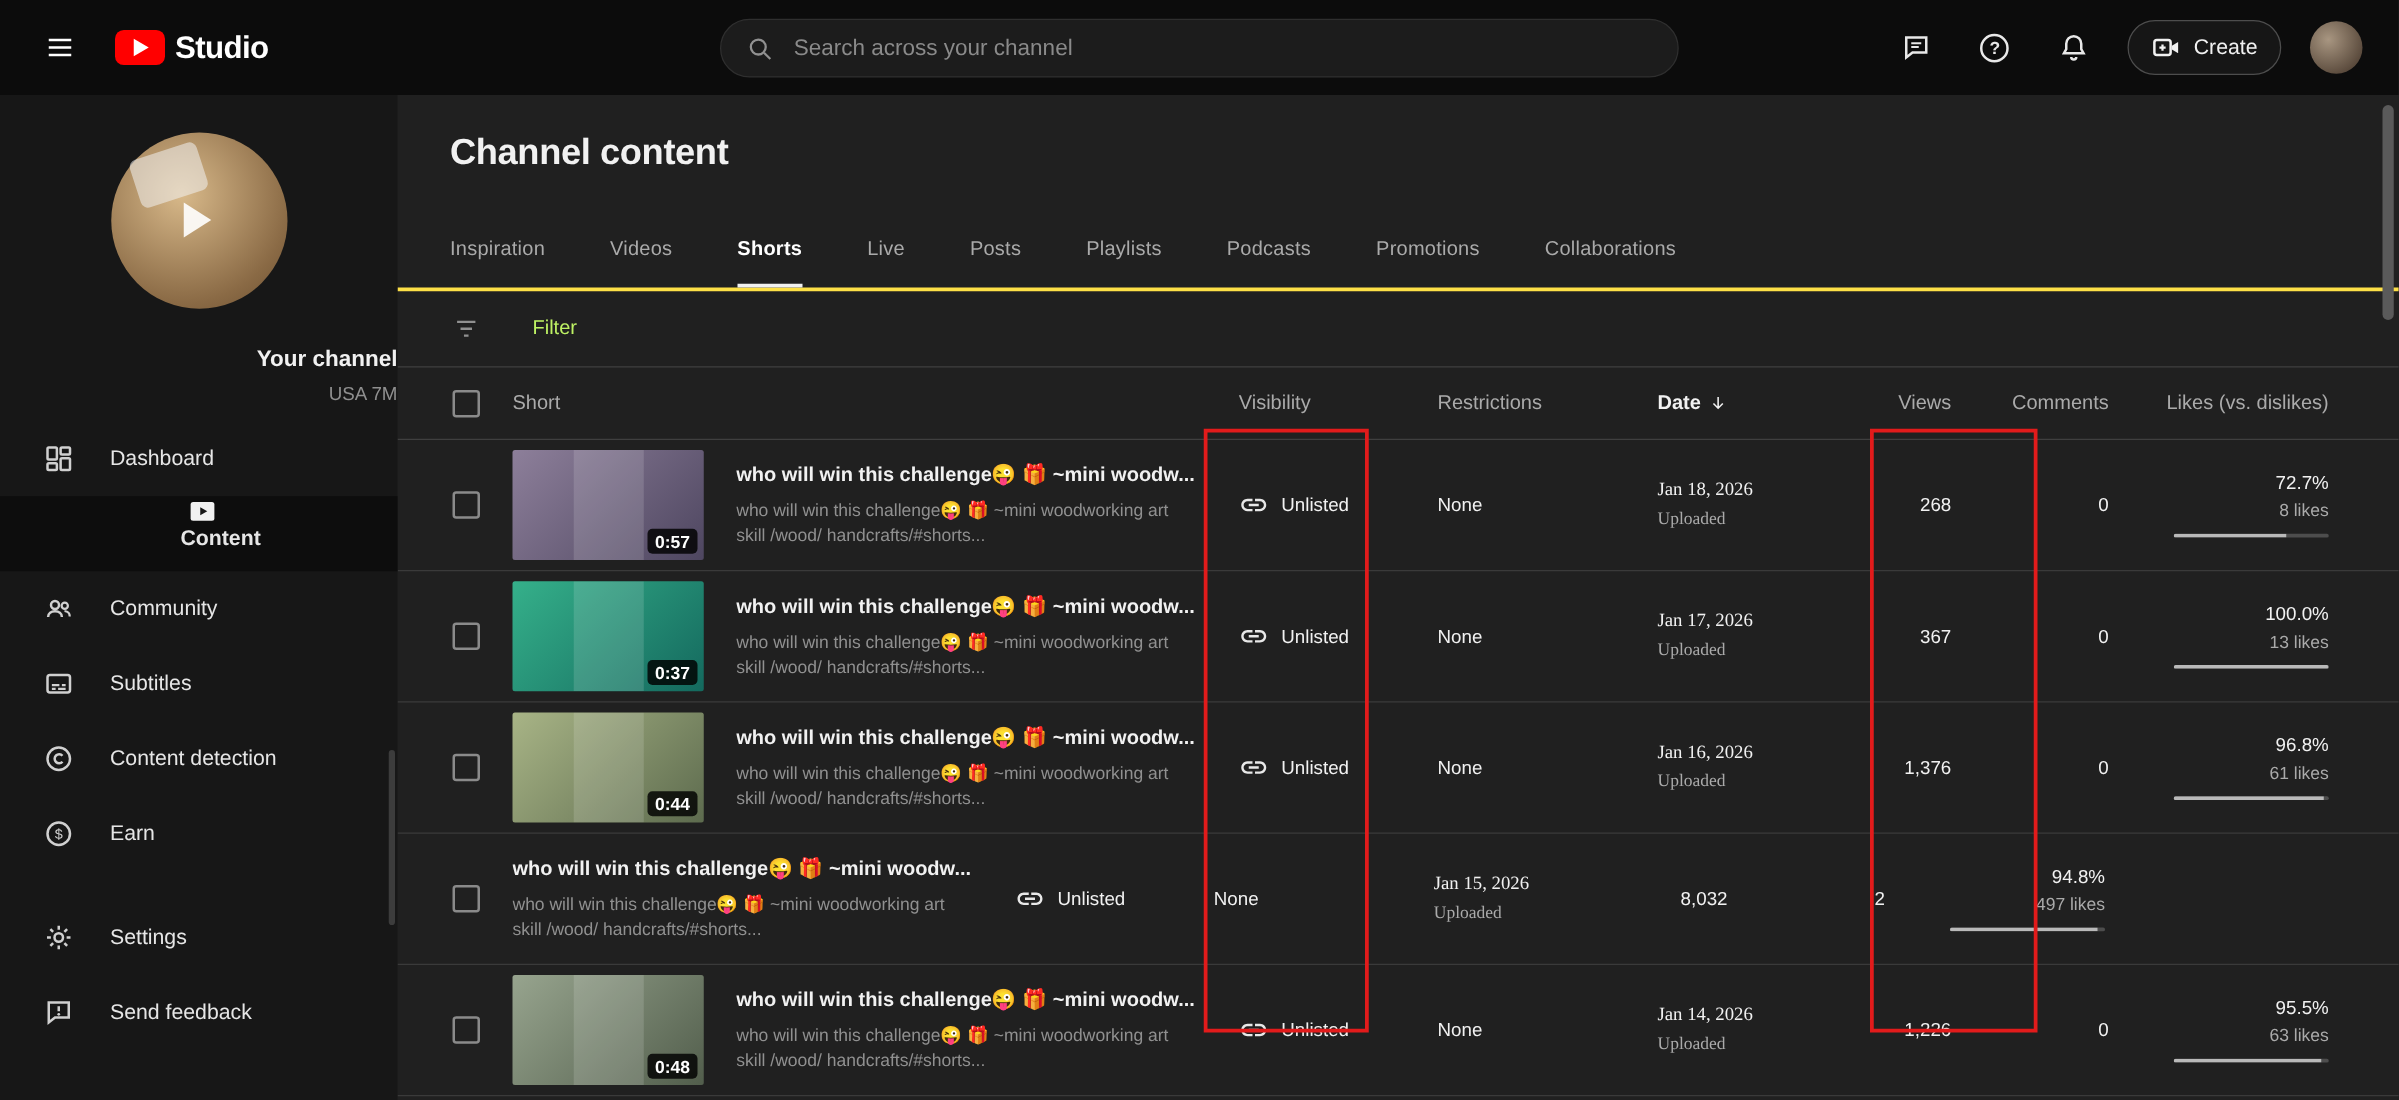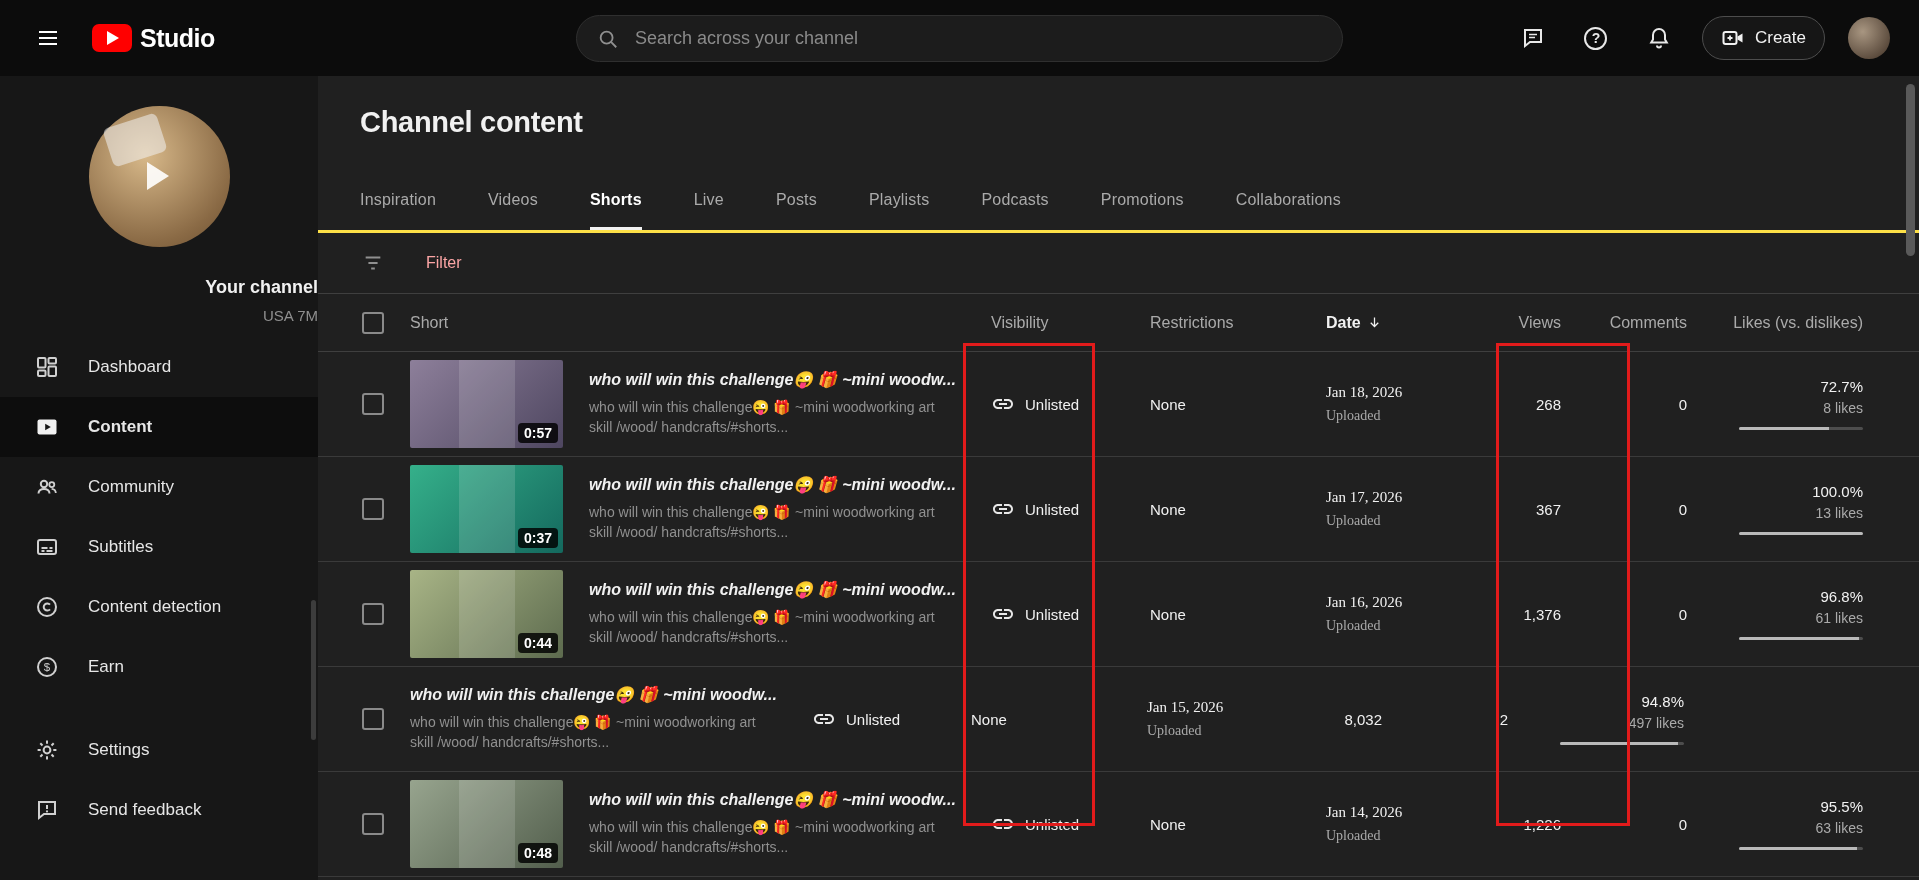--- a/index.html
+++ b/index.html
@@ -27,54 +27,54 @@
   .channel-head { text-align:right; }
   .channel-avatar { width:141px; height:141px; border-radius:50%; margin:30px auto 0; background:radial-gradient(circle at 40% 35%, #d8b98a, #8a6a45 70%, #6a4e30); position:relative; cursor:pointer; }
   .channel-avatar::after { content:""; position:absolute; left:58px; top:56px; border-left:22px solid #fff; border-top:14px solid transparent; border-bottom:14px solid transparent; opacity:.9; }
   .channel-avatar::before { content:""; position:absolute; left:18px; top:14px; width:56px; height:40px; background:rgba(240,240,240,.55); border-radius:6px; transform:rotate(-18deg); }
   .channel-name { margin-top:30px; font-size:18px; font-weight:700; color:#f1f1f1; }
   .channel-sub { margin-top:9px; font-size:15px; color:#8f8f8f; }
   .nav { margin-top:13px; }
   .nav-item { height:60px; display:flex; align-items:center; padding-left:35px; cursor:pointer; color:#e6e6e6; }
   .nav-item .nav-icon { width:24px; height:24px; display:inline-flex; margin-right:29px; flex:0 0 24px; }
   .nav-item span.lbl { font-size:17px; }
-  .nav-item.active { background:#0d0d0d; font-weight:700; }
+  .nav-item.active { background:#0d0d0d; font-weight:700;flex-direction:column; }
   .nav-spacer { height:23px; }
   .side-scroll { position:absolute; right:2px; top:524px; width:5px; height:140px; background:#3c3c3c; border-radius:3px; }
 
   
   .main { position:absolute; top:76px; left:318px; width:1601px; height:804px; background:#202020; }
   h1.page-title { padding:30px 0 0 42px; font-size:29px; font-weight:700; letter-spacing:-0.3px; }
   .tabs { display:flex; padding-left:42px; margin-top:40px; border-bottom:3px solid #fde047; }
   .tab { padding:12px 0 21px; margin-right:52px; font-size:16px; letter-spacing:.2px; color:#aaa; cursor:pointer; position:relative; }
   .tab.active { color:#fff; font-weight:700; }
   .tab.active::after { content:""; position:absolute; left:0; right:0; bottom:0; height:3px; background:#f1f1f1; }
   .filterbar { height:61px; display:flex; align-items:center; padding-left:44px; border-bottom:1px solid #3f3f3f; }
-  .filterbar .filter-label { margin-left:42px; font-size:16px; color:#fca5a5; }
+  .filterbar .filter-label { margin-left:42px; font-size:16px; color:#bef264; }
   .checkbox { width:22px; height:22px; border:2px solid #8a8a8a; border-radius:3px; flex:0 0 22px; cursor:pointer; }
   .thead { display:flex; align-items:center; height:58px; border-bottom:1px solid #3f3f3f; padding-left:44px; color:#aaa; font-size:16px; }
   .h-short { margin-left:26px; width:551px; }
   .h-visibility { margin-left:30px; width:152px; }
   .h-restrictions { width:168px; padding-left:7px; }
   .h-date { width:150px; padding-left:15px; color:#f1f1f1; font-weight:700; display:flex; align-items:center; gap:6px; }
   .h-views { width:100px; text-align:right; }
   .h-comments { width:126px; text-align:right; }
   .h-likes { width:176px; text-align:right; }
 
   .row { display:flex; align-items:center; height:105px; border-bottom:1px solid #3a3a3a; padding-left:44px; }
   .thumb { margin-left:26px; width:153px; height:88px; flex:0 0 153px; border-radius:2px; position:relative; overflow:hidden; cursor:pointer; }
   .thumb::before { content:""; position:absolute; top:0; bottom:0; left:50%; transform:translateX(-50%); width:56px; background:rgba(255,255,255,.14); }
   .t0 { background:linear-gradient(135deg,#8d7f9a,#4e4660); }
   .t1 { background:linear-gradient(135deg,#35b08a,#14695e); }
   .t2 { background:linear-gradient(135deg,#a8b486,#5d6b4e); }
   .t3 { background:linear-gradient(135deg,#4f9a48,#24552c); }
   .t4 { background:linear-gradient(135deg,#97a48e,#525e4c); }
   .duration { position:absolute; right:5px; bottom:5px; background:rgba(0,0,0,.82); color:#fff; font-size:14px; font-weight:700; padding:2px 6px; border-radius:4px; }
   .meta { margin-left:26px; width:372px; }
-  .row-title { font-size:16px; font-weight:600; color:#f1f1f1; white-space:nowrap; overflow:hidden; text-overflow:ellipsis; cursor:pointer;font-style:italic; }
+  .row-title { font-size:16px; font-weight:600; color:#f1f1f1; white-space:nowrap; overflow:hidden; text-overflow:ellipsis; cursor:pointer; }
   .row-desc { margin-top:9px; font-size:14px; line-height:1.4; color:#909090; display:-webkit-box; -webkit-line-clamp:2; -webkit-box-orient:vertical; overflow:hidden; }
   .cell { font-size:15px; color:#f1f1f1; }
   .c-visibility { margin-left:30px; width:152px; display:flex; align-items:center; gap:10px; cursor:pointer; }
   .c-restrictions { width:168px; padding-left:7px; }
   .c-date { width:150px; padding-left:15px;font-family:Liberation Serif, serif; }
   .date-sub { margin-top:7px; font-size:14px; color:#aaa; }
   .c-views { width:100px; text-align:right; }
   .c-comments { width:126px; text-align:right; }
   .c-likes { width:176px; text-align:right; }
   .like-count { margin-top:5px; font-size:14px; color:#aaa; }

